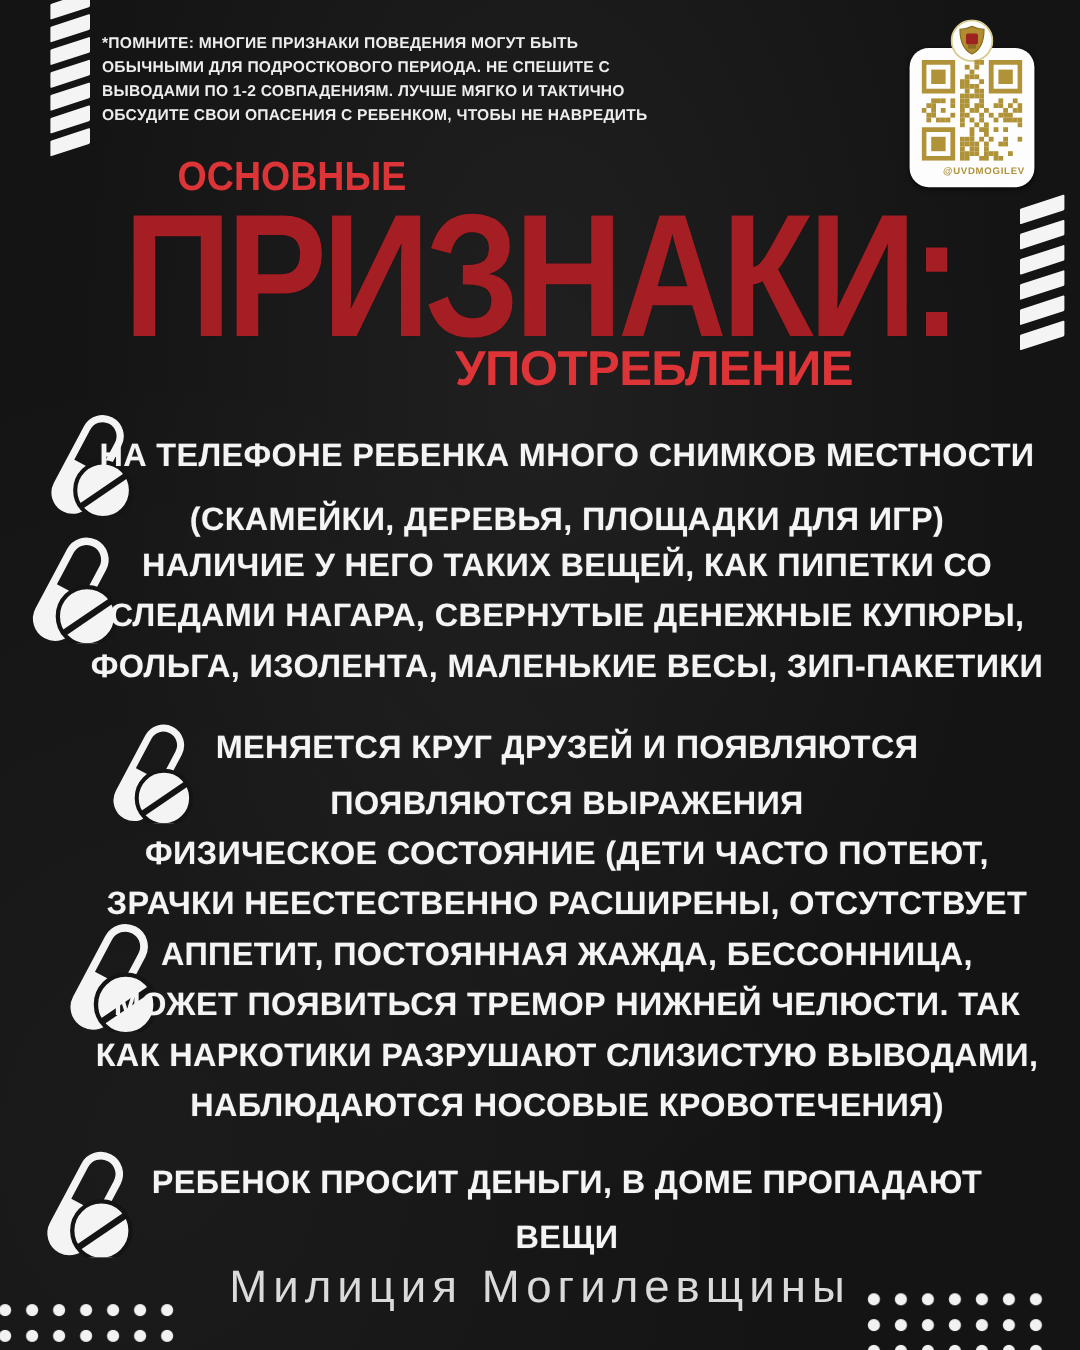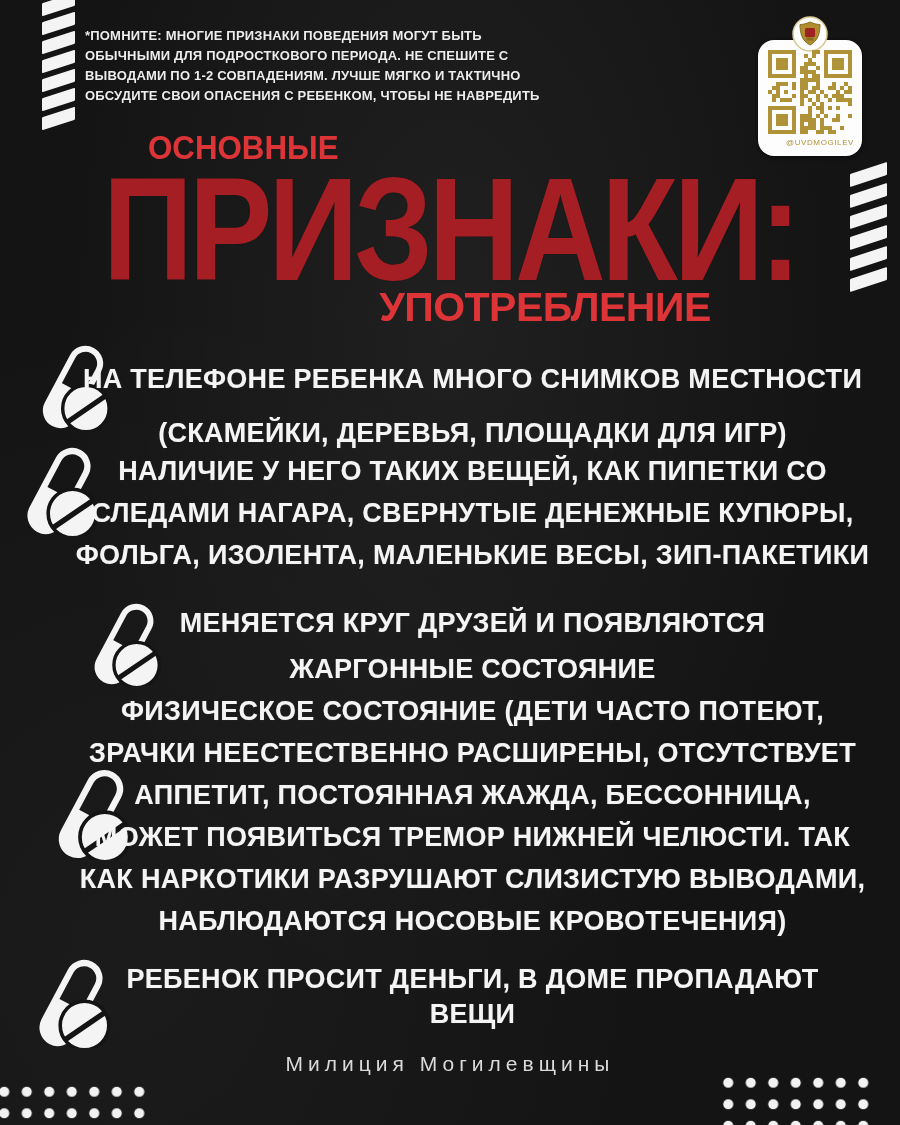--- a/index.html
+++ b/index.html
@@ -24,21 +24,21 @@
     position:absolute;left:85px;top:26px;width:565px;
     font-size:13px;font-weight:600;line-height:1.55;
     color:#ededed;white-space:pre-line;letter-spacing:.2px;
   }
   
   #qr-badge{position:absolute;left:758px;top:40px;width:104px;height:116px;
     background:#fdfdfd;border-radius:16px;box-shadow:0 1px 4px rgba(0,0,0,.6);}
   #qr-emblem{position:absolute;left:792px;top:16px;width:36px;height:36px;}
   #qr-code{position:absolute;left:768px;top:50px;width:84px;height:84px;}
   #qr-handle{position:absolute;left:758px;top:138px;width:124px;text-align:center;
-    font-size:8px;font-weight:400;letter-spacing:.6px;color:var(--qr-gold,#b09339);}
+    font-size:8px;font-weight:700;letter-spacing:.6px;color:var(--qr-gold,#b09339);}
   
   #kicker{position:absolute;left:140px;top:128px;width:200px;text-align:center;
     font-size:34px;font-weight:800;color:var(--accent-red,#dd3438);
     letter-spacing:0;transform:scaleX(.92);transform-origin:center;}
   #main-title{position:absolute;left:0;top:156px;width:900px;height:148px;line-height:148px;
     text-align:center;font-size:146px;font-weight:800;color:var(--title-red,#a51e23);
     letter-spacing:-5px;transform:scaleX(.86);transform-origin:center;
     text-shadow:0 0 1px rgba(0,0,0,.4);}
   #subtitle{position:absolute;left:375px;top:284px;width:340px;text-align:center;
     font-size:41px;font-weight:800;color:var(--accent-red,#dd3438);letter-spacing:-.5px;}
@@ -49,25 +49,25 @@
     font-size:27px;font-weight:700;color:#f4f4f4;white-space:pre-line;
     letter-spacing:.3px;text-shadow:0 0 1px rgba(255,255,255,.25);}
   .bullet.b1{top:342px;} .bullet.b1 .bullet-text{line-height:54px;top:10px;}
   .bullet.b1 .pill-icon{left:30px;top:2px;width:86px;height:86px;}
   .bullet.b2{top:446px;} .bullet.b2 .bullet-text{line-height:42px;top:4px;text-align:center;}
   .bullet.b2 .pill-icon{left:14px;top:0px;width:90px;height:90px;}
   .bullet.b3{top:594px;} .bullet.b3 .bullet-text{line-height:46px;top:6px;}
   .bullet.b3 .pill-icon{left:82px;top:8px;width:84px;height:84px;}
   .bullet.b4{top:686px;} .bullet.b4 .bullet-text{line-height:42px;top:4px;}
   .bullet.b4 .pill-icon{left:45px;top:82px;width:92px;height:92px;}
-  .bullet.b5{top:954px;} .bullet.b5 .bullet-text{line-height:35px;top:8px;}
+  .bullet.b5{top:954px;} .bullet.b5 .bullet-text{line-height:46px;top:8px;}
   .bullet.b5 .pill-icon{left:26px;top:4px;width:90px;height:90px;}
   
   #footer{position:absolute;left:0;top:1052px;width:900px;text-align:center;
-    font-size:21px;font-weight:400;letter-spacing:5px;color:#dadada;}
+    font-size:38px;font-weight:400;letter-spacing:5px;color:#dadada;}
   
   .dots{position:absolute;
     background-image:radial-gradient(circle,#f2f2f2 4.6px,rgba(0,0,0,0) 5.4px);
     background-size:22.5px 21.5px;}
   #dots-bl{left:-7px;top:1081px;width:153px;height:44px;}
   #dots-br{left:717px;top:1072px;width:158px;height:54px;}
 </style>
 </head>
 <body>
 
@@ -266,21 +266,21 @@
   <div class="bullet b3">
     <svg class="pill-icon" viewBox="-50 -50 100 100">
       <g transform="rotate(28)">
         <rect x="-17" y="-48" width="34" height="96" rx="17" fill="none" stroke="#f4f4f4" stroke-width="7"></rect>
         <path d="M -17 2 L 17 2 L 17 31 A 17 17 0 0 1 -17 31 Z" fill="#f4f4f4"></path>
       </g>
       <circle cx="15" cy="25" r="27" fill="#f4f4f4" stroke="#141414" stroke-width="4"></circle>
       <line x1="-7" y1="41" x2="37" y2="11" stroke="#141414" stroke-width="6"></line>
     </svg>
     <div class="bullet-text">МЕНЯЕТСЯ КРУГ ДРУЗЕЙ И ПОЯВЛЯЮТСЯ
-ЖАРГОННЫЕ СОСТОЯНИЕ</div>
+ПОЯВЛЯЮТСЯ ВЫРАЖЕНИЯ</div>
   </div>
 
   <div class="bullet b4">
     <svg class="pill-icon" viewBox="-50 -50 100 100">
       <g transform="rotate(28)">
         <rect x="-17" y="-48" width="34" height="96" rx="17" fill="none" stroke="#f4f4f4" stroke-width="7"></rect>
         <path d="M -17 2 L 17 2 L 17 31 A 17 17 0 0 1 -17 31 Z" fill="#f4f4f4"></path>
       </g>
       <circle cx="15" cy="25" r="27" fill="#f4f4f4" stroke="#141414" stroke-width="4"></circle>
       <line x1="-7" y1="41" x2="37" y2="11" stroke="#141414" stroke-width="6"></line>

